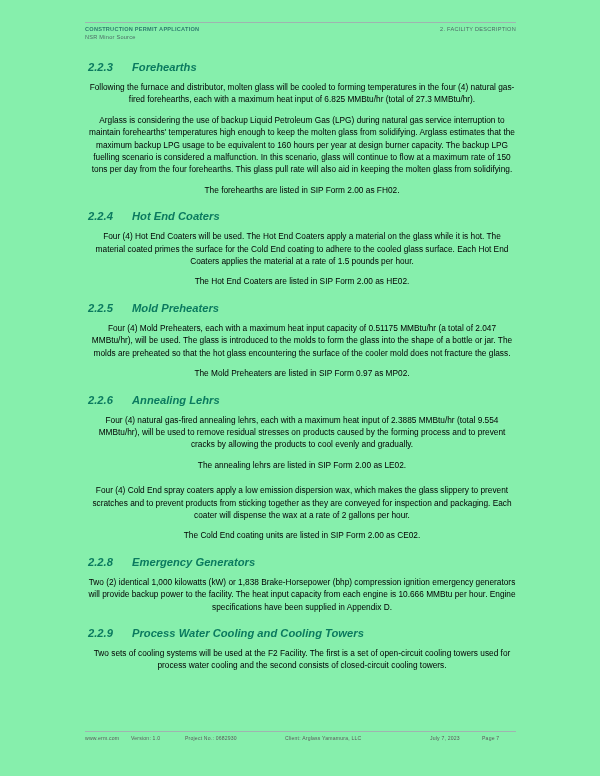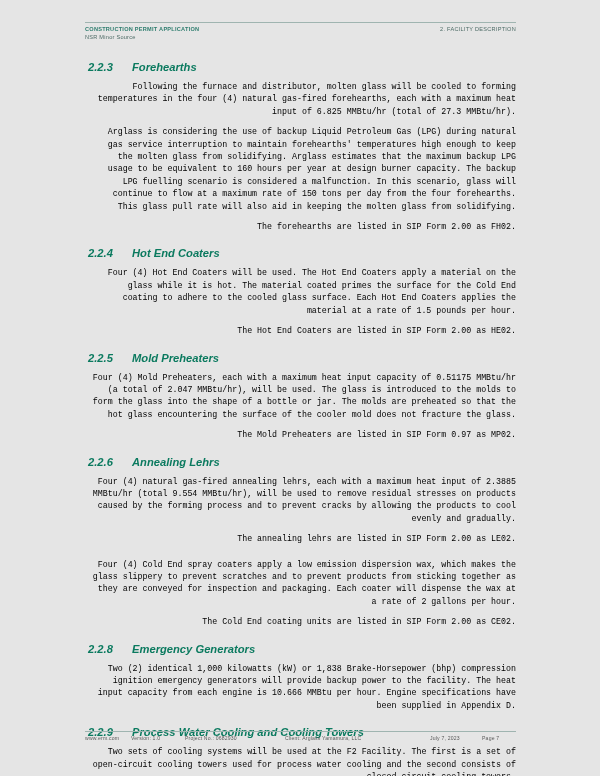--- a/index.html
+++ b/index.html
@@ -13,21 +13,21 @@
     font-family: "Liberation Sans", sans-serif;
     color: #000000;
     position: relative;
     overflow: hidden;
   }
   .page {
     position: absolute;
     left: 0; top: 0;
     width: 600px;
     height: 776px;
-    background: #e5e5e5;
+    background: #86efac;
   }
 
   
   .page-header {
     position: absolute;
     left: 85px;
     top: 22px;
     width: 431px;
     border-top: 0.8px solid #9fb4b0;
     padding-top: 3px;
@@ -87,22 +87,21 @@
   }
   .sec-block { margin-bottom: 13px; }
   .sec-block:last-child { margin-bottom: 9px; }
 
   p.para {
     margin: 0 0 8px 0;
     padding: 0;
     font-size: 8.3px;
     line-height: 12.4px;
     color: #000000;
-    text-align: right;
-    font-family: Liberation Mono, monospace;
+    text-align: center;
   }
   p.para:last-child { margin-bottom: 0; }
 
   
   .page-footer {
     position: absolute;
     left: 85px;
     top: 731px;
     width: 431px;
     border-top: 0.8px solid #9fb4b0;

